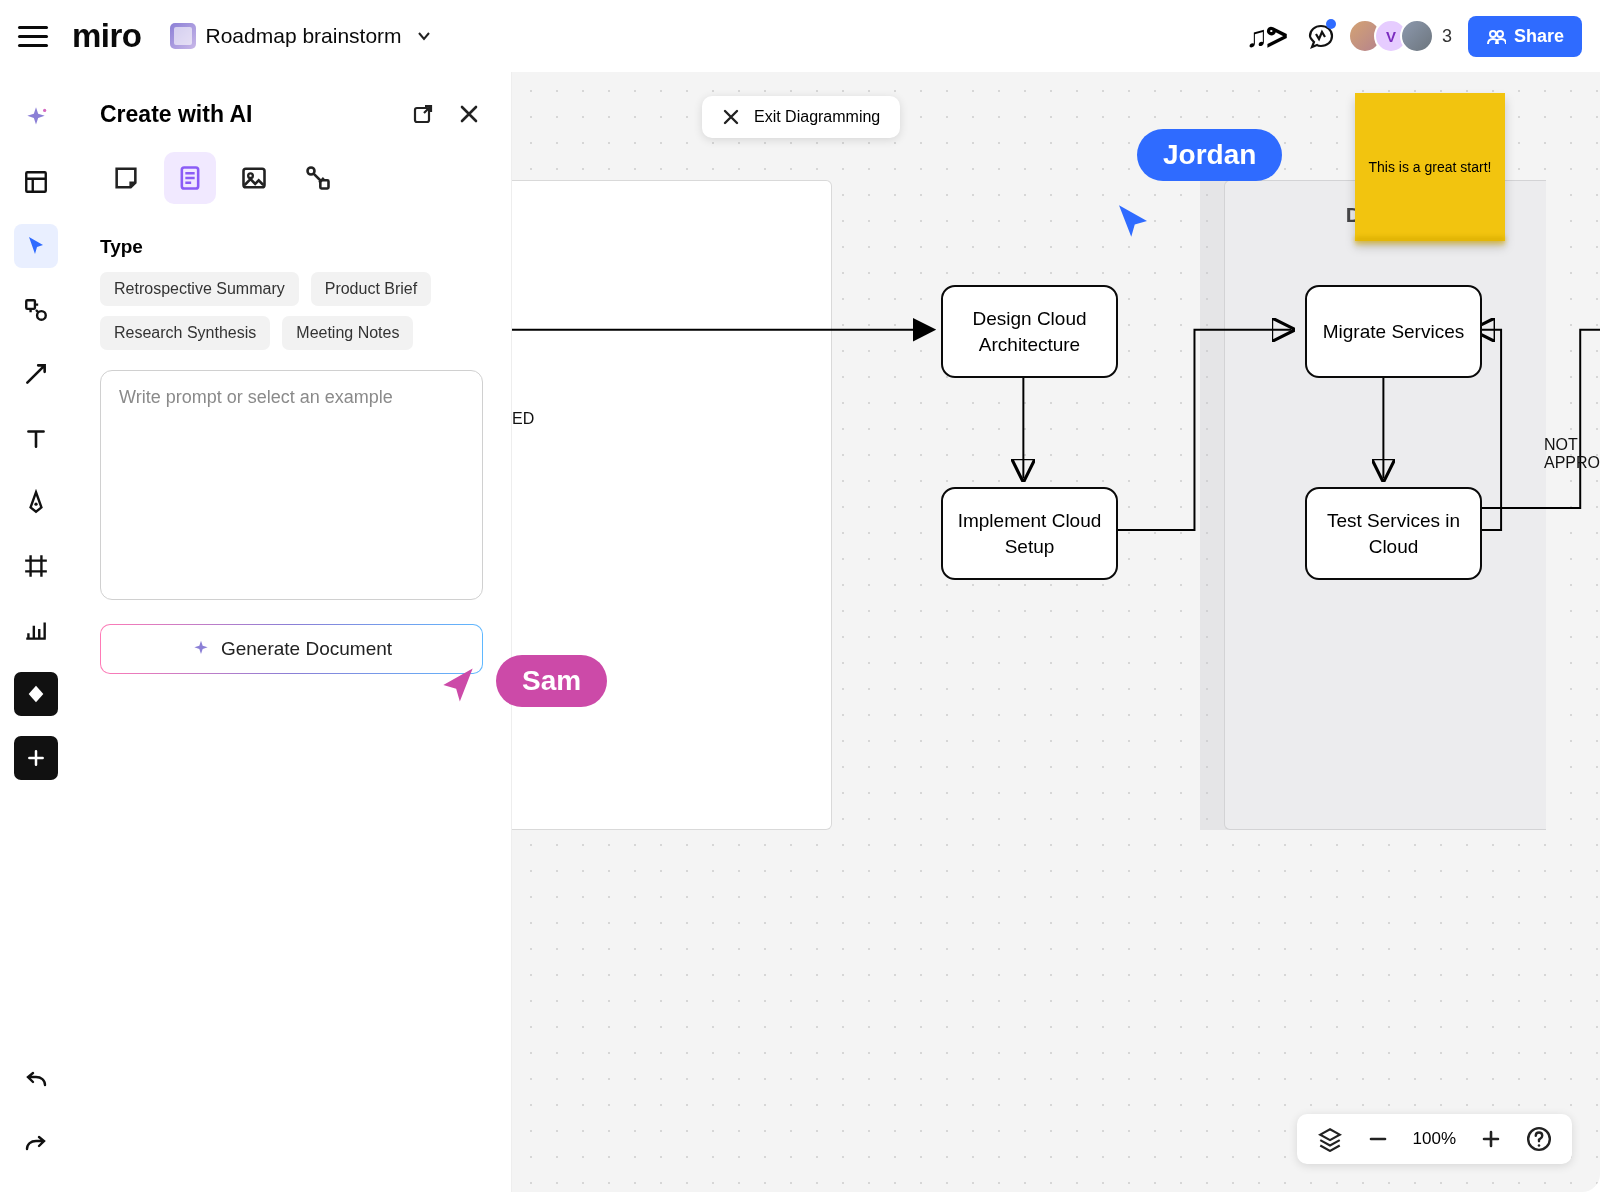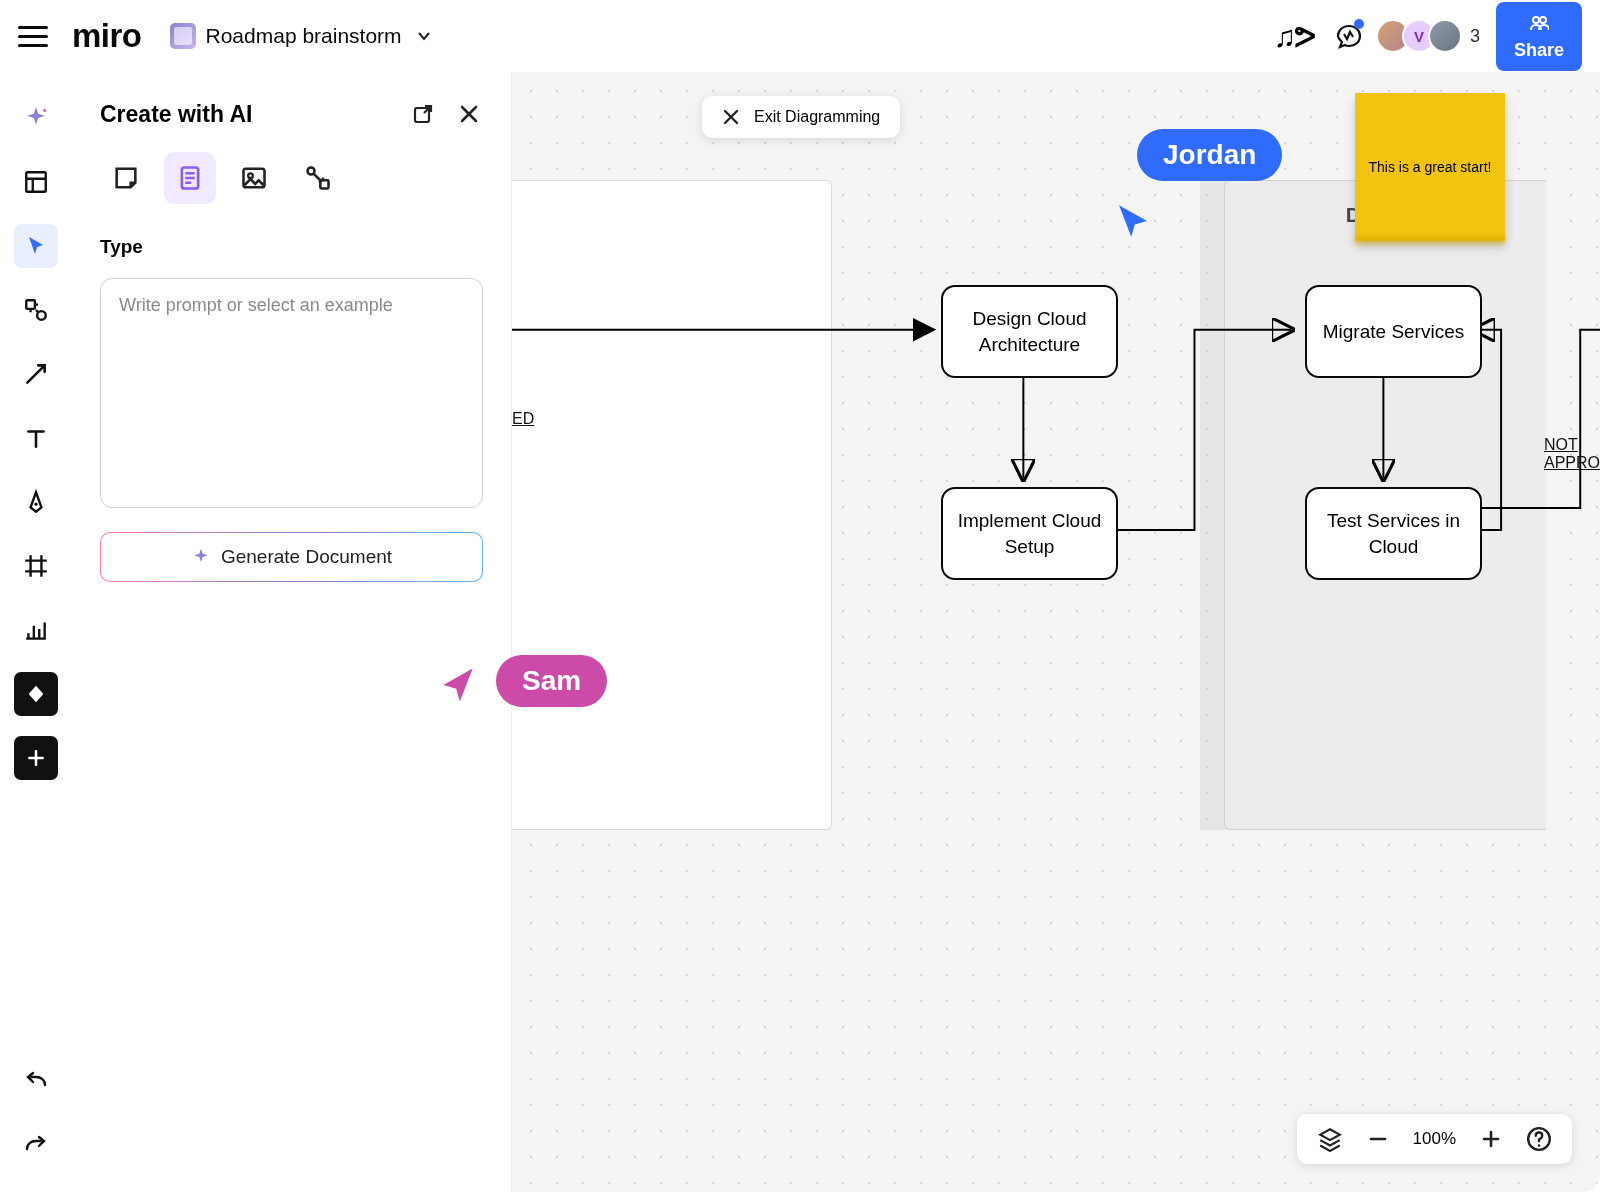--- a/index.html
+++ b/index.html
@@ -19,21 +19,21 @@
 .hdr-right { margin-left: auto; display: flex; align-items: center; gap: 16px; }
 .squiggle { font-size: 30px; font-weight: 700; letter-spacing: -2px; }
 .chat-ic { position: relative; width: 38px; height: 38px; border-radius: 50%; display:flex; align-items:center; justify-content:center; }
 .chat-ic .dotb { position:absolute; top:2px; right:4px; width:10px; height:10px; background:#2f6bff; border-radius:50%; }
 .avstack { display:flex; align-items:center; }
 .av { width: 34px; height: 34px; border-radius:50%; border:2px solid #fff; background:#ccc; margin-left:-8px; display:flex; align-items:center; justify-content:center; font-size:15px; font-weight:600; }
 .av.a1 { background: linear-gradient(135deg,#d4a373,#b5838d); }
 .av.a2 { background:#e6ccff; color:#7b2cbf; }
 .av.a3 { background: linear-gradient(135deg,#8d99ae,#6c757d); }
 .avcount { margin-left:8px; font-size:18px; font-weight:500; color:#333; }
-.share-btn { background:#2f6bff; color:#fff; border:none; border-radius:8px; padding:10px 18px; font-size:18px; font-weight:600; display:flex; align-items:center; gap:8px; cursor:pointer;flex-direction:column; }
+.share-btn { background:#2f6bff; color:#fff; border:none; border-radius:8px; padding:10px 18px; font-size:18px; font-weight:600; display:flex; align-items:center; gap:8px; cursor:pointer; }
 
 
 .rail { position:absolute; top:72px; left:0; width:72px; bottom:0; background:#fff; display:flex; flex-direction:column; align-items:center; padding-top:24px; gap:20px; z-index:35; }
 .rail-it { width:44px; height:44px; border-radius:8px; display:flex; align-items:center; justify-content:center; cursor:pointer; color:#0a0a0a; }
 .rail-it.active { background:#e9efff; }
 .rail-bot { margin-top:auto; margin-bottom:24px; display:flex; flex-direction:column; gap:20px; align-items:center; }
 
 
 .panel { position:absolute; top:72px; left:72px; width:440px; bottom:0; background:#fff; border-right:1px solid #eee; padding:28px 28px; z-index:30; }
 .panel-hd { display:flex; align-items:center; justify-content:space-between; }
@@ -57,21 +57,21 @@
 .swim { position:absolute; top:108px; height:650px; background:#fff; border:1.5px solid #d9d9d9; border-radius:6px; }
 .swim-title { position:absolute; top:22px; left:0; right:0; text-align:center; font-size:21px; font-weight:700; }
 .swim.partial { left:0; width:320px; border-left:none; border-top-left-radius:0; border-bottom-left-radius:0; }
 .swim.full1 { left:355px; width:322px; }
 .swim.full2 { left:712px; width:322px; border-right:none; border-top-right-radius:0; border-bottom-right-radius:0; }
 .swim-strip { position:absolute; left:688px; top:108px; width:346px; height:650px; background:rgba(200,200,205,.35); z-index:4; }
 
 .node { position:absolute; background:#fff; border:2px solid #0a0a0a; border-radius:14px; display:flex; align-items:center; justify-content:center; text-align:center; font-size:19px; line-height:1.35; padding:8px 10px; z-index:12; }
 
 svg.wires { position:absolute; top:0; left:0; width:100%; height:100%; z-index:11; pointer-events:none; }
-.edge-label { position:absolute; font-size:16px; color:#111; z-index:13; background:transparent;text-decoration:underline; }
+.edge-label { position:absolute; font-size:16px; color:#111; z-index:13; background:transparent; }
 
 .sticky { position:absolute; width:150px; height:148px; background:#f2c40f; display:flex; align-items:center; justify-content:center; font-size:14px; text-align:center; padding:10px; box-shadow:0 6px 10px rgba(0,0,0,.18); z-index:14; }
 .sticky::after { content:""; position:absolute; left:0; right:0; bottom:-6px; height:10px; background:linear-gradient(#d9ad00,transparent); filter:blur(2px); }
 
 .cursor-badge { position:absolute; border-radius:999px; color:#fff; font-size:28px; font-weight:600; padding:10px 26px; z-index:18; }
 .cursor-badge.blue { background:#2f6bff; }
 .cursor-badge.pink { background:#cc4aa8; }
 .cursor-arrow { position:absolute; z-index:18; }
 
 
@@ -241,20 +241,26 @@
       <div class="mode">
         <svg width="28" height="28" viewBox="0 0 24 24">
             <circle cx="6" cy="6" r="3" fill="none" stroke="#222" stroke-width="2.2"></circle>
             <rect x="14" y="14" width="7" height="7" rx="1" fill="none" stroke="#222" stroke-width="2.2"></rect>
             <path d="M8 8l7 7M15 14l-2 2M15 14l2-2" stroke="#222" stroke-width="2.2" fill="none"></path>
           </svg>
       </div>
     </div>
 
     <div class="sect-label">Type</div>
+    <div class="chips">
+      <div class="chip">Retrospective Summary</div>
+      <div class="chip">Product Brief</div>
+      <div class="chip">Research Synthesis</div>
+      <div class="chip">Meeting Notes</div>
+    </div>
 
     <textarea class="prompt" placeholder="Write prompt or select an example" style=""></textarea>
 
     <button class="gen-btn">
       <svg width="20" height="20" viewBox="0 0 24 24">
           <path d="M12 2l2 6 6 2-6 2-2 6-2-6-6-2 6-2z" fill="#8b7fd6"></path>
         </svg>
       <span>Generate Document</span>
     </button>
   </div>

